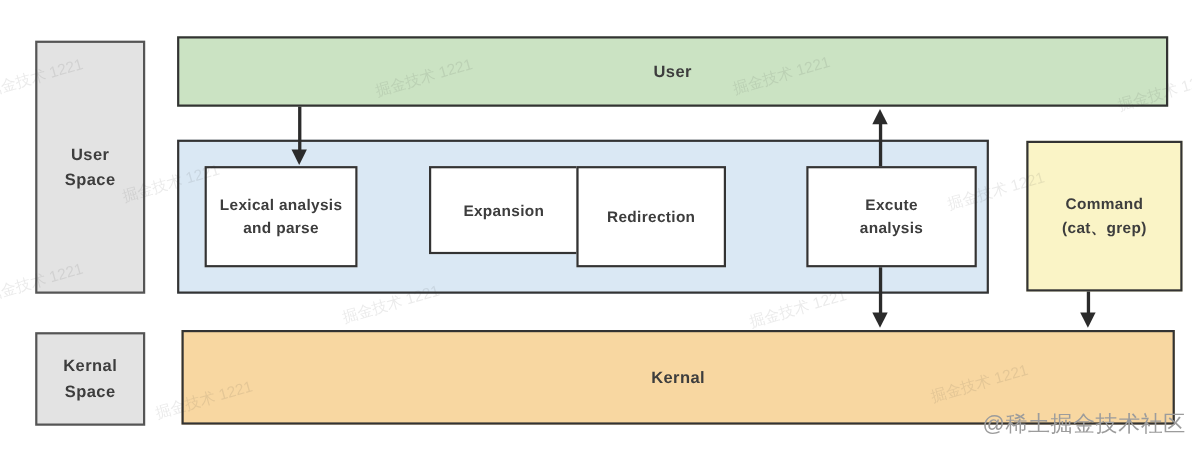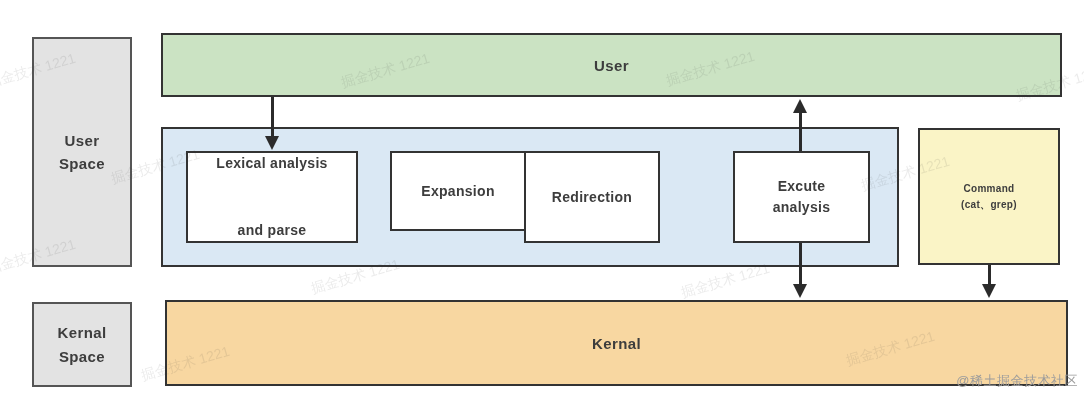--- a/index.html
+++ b/index.html
@@ -51,23 +51,24 @@
     background:var(--pipeline-bg);
   }
   .stage{
     background:var(--stage-box);
     font-size:14px;
     line-height:1.5;
     letter-spacing:.3px;
   }
   .command-box{
     background:var(--command-box);
-    font-size:10px;
+    font-size:14px;
     line-height:1.55;
     letter-spacing:.3px;
+    margin-left:15px;
   }
   .kernel-box{
     background:var(--kernel-box);
     font-size:15px;
     letter-spacing:.4px;
   }
   .arrow-line{
     position:absolute;
     width:3px;
     background:var(--arrow);
@@ -85,21 +86,21 @@
     font-size:14px;
     color:rgba(60,60,60,0.10);
     transform:rotate(-16deg);
     white-space:nowrap;
     pointer-events:none;
   }
   .wm-corner{
     position:absolute;
     right:6px;
     top:372px;
-    font-size:13px;
+    font-size:20px;
     color:var(--watermark);
     white-space:nowrap;
     letter-spacing:.5px;
   }
 </style>
 </head>
 <body>
 
 <div class="canvas">
 
@@ -112,34 +113,34 @@
     <span>Kernal</span>
     <span>Space</span>
   </div>
 
   <div class="box user-box" style="left:161px;top:33px;width:901px;height:64px;">
     <span>User</span>
   </div>
 
   <div class="box pipeline" style="left:161px;top:127px;width:738px;height:140px;"></div>
 
-  <div class="box stage" style="left:186px;top:151px;width:172px;height:92px;justify-content:space-between;">
+  <div class="box stage" style="left:186px;top:151px;width:139px;height:92px;">
     <span>Lexical analysis</span>
     <span>and parse</span>
   </div>
 
   <div class="box stage" style="left:390px;top:151px;width:136px;height:80px;">
     <span>Expansion</span>
   </div>
 
   <div class="box stage" style="left:524px;top:151px;width:136px;height:92px;text-align:center;">
     <span>Redirection</span>
   </div>
 
-  <div class="box stage" style="left:733px;top:151px;width:137px;height:92px;">
+  <div class="box stage" style="left:733px;top:151px;width:155px;height:92px;">
     <span>Excute</span>
     <span>analysis</span>
   </div>
 
   <div class="box command-box" style="left:918px;top:128px;width:142px;height:137px;">
     <span>Command</span>
     <span>(cat、grep)</span>
   </div>
 
   <div class="box kernel-box" style="left:165px;top:300px;width:903px;height:86px;">

